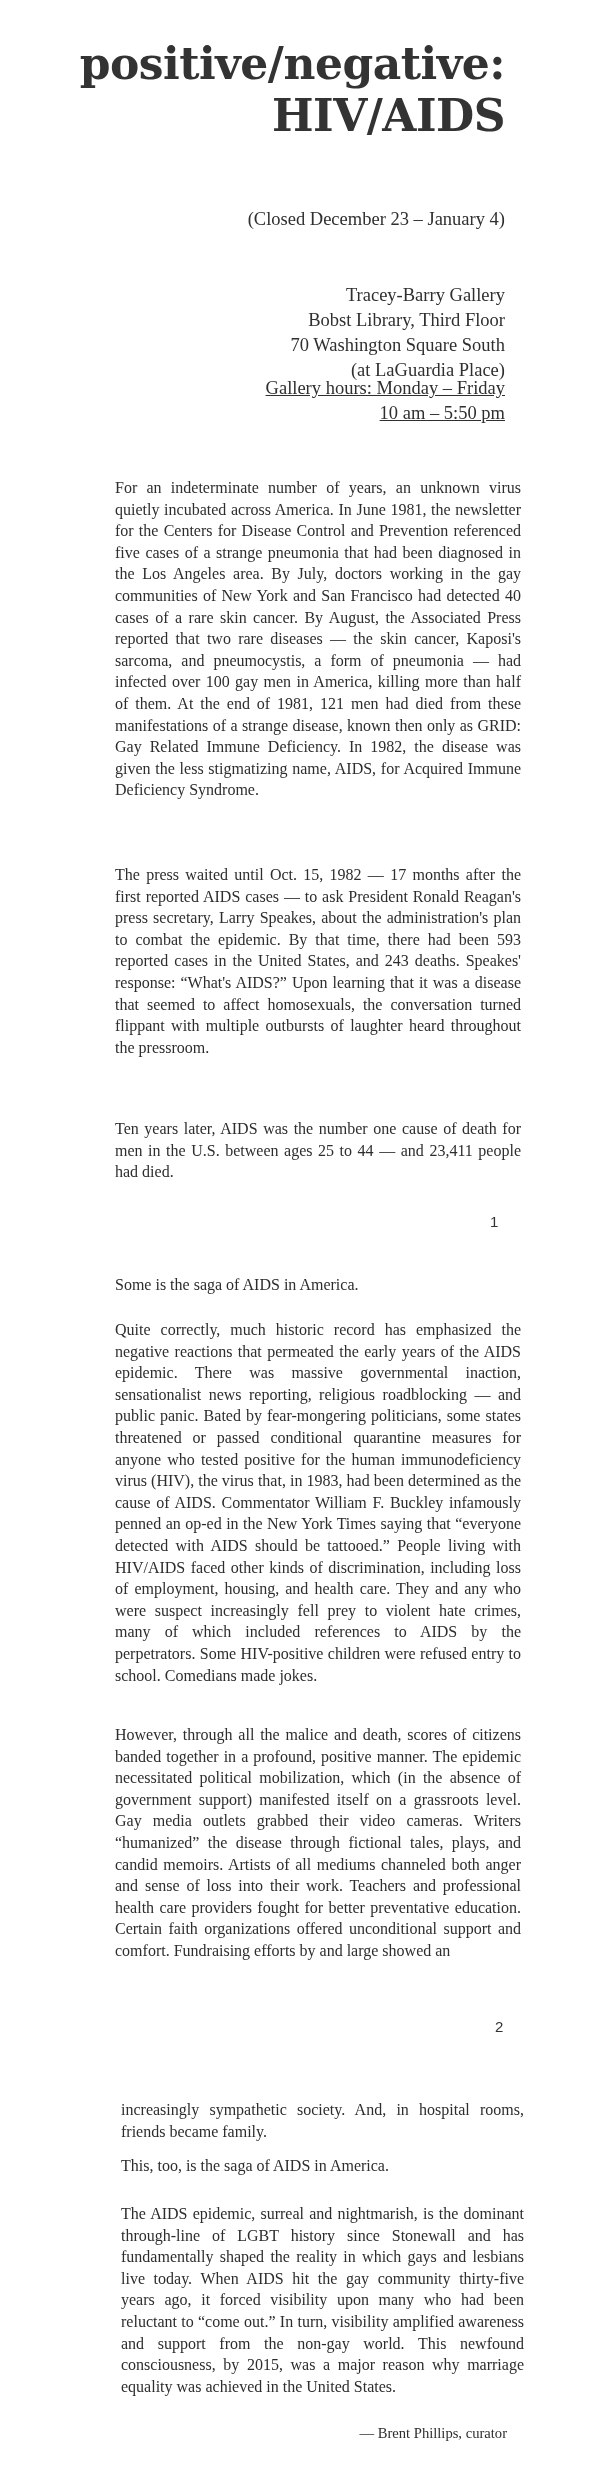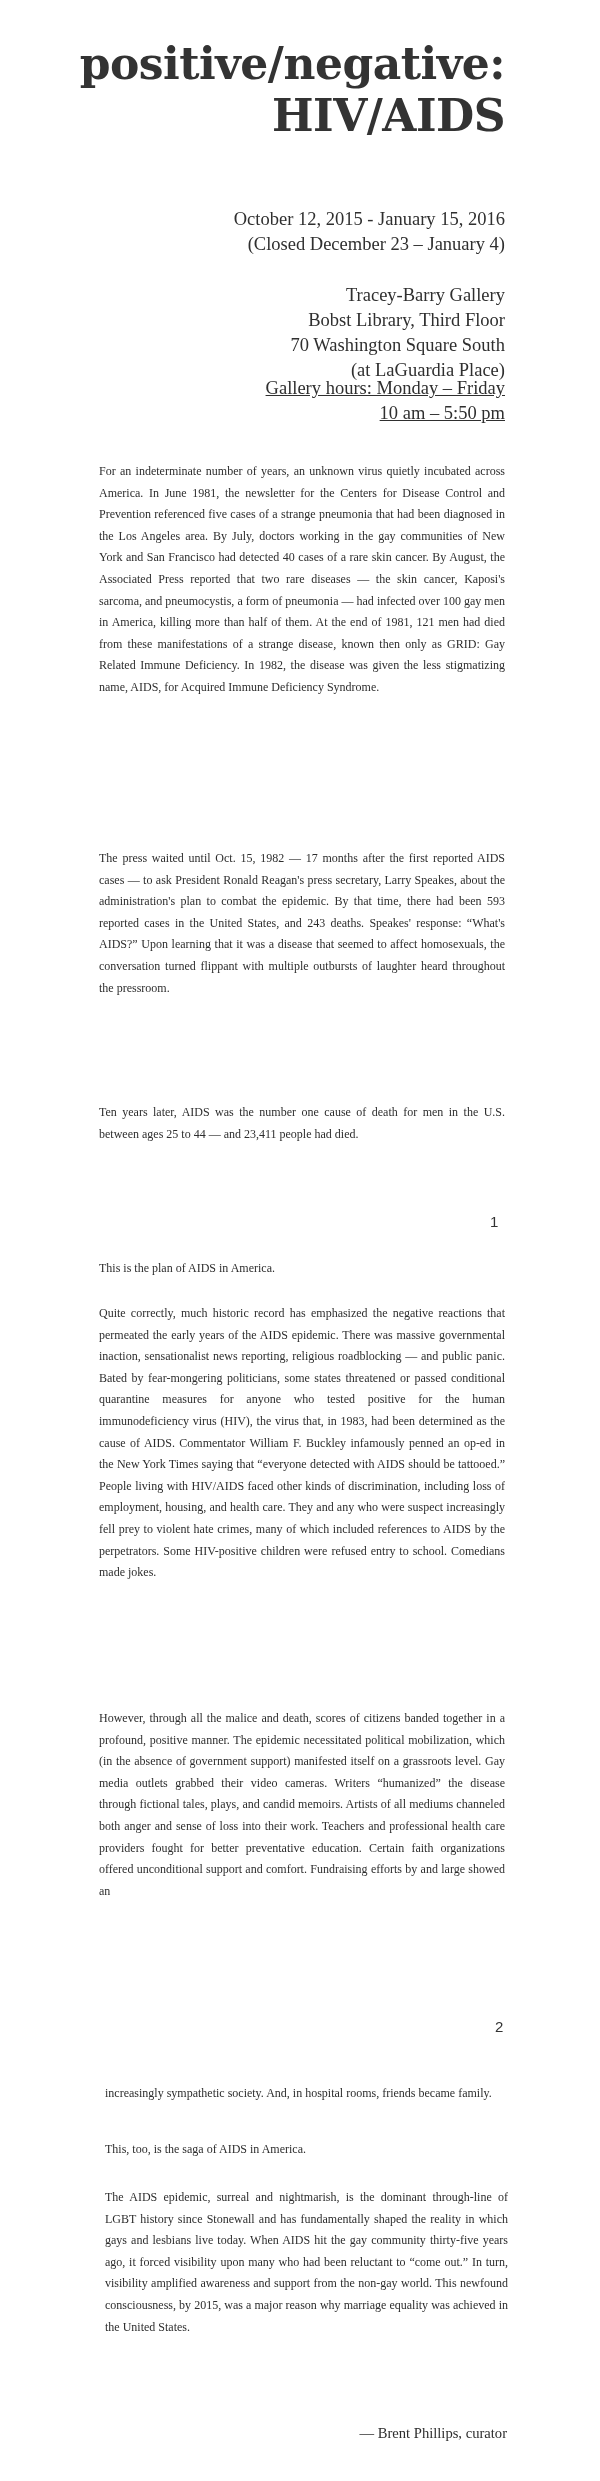--- a/index.html
+++ b/index.html
@@ -4,59 +4,58 @@
 <style>
   html, body { margin: 0; padding: 0; background: #ffffff; }
   body { width: 600px; height: 2481px; position: relative; overflow: hidden;
          font-family: "DejaVu Serif", "Liberation Serif", serif; color: #2a2a2a; }
   .title { position: absolute; right: 95px; top: 38px; text-align: right;
            font-family: "DejaVu Serif", serif; font-weight: bold; font-size: 44px;
            line-height: 52px; color: #333; letter-spacing: -0.5px; margin-left: 19px; }
   .info { position: absolute; right: 95px; text-align: right;
           font-family: "Liberation Serif", serif; font-size: 18.5px; line-height: 25px; color: #2f2f2f; }
   .para { position: absolute; left: 99px; width: 406px;
-          font-family: "Liberation Serif", serif; font-size: 12px; line-height: 21.6px;
-          text-align: justify; color: #2d2d2d; margin: 0; }
+          font-family: "Liberation Serif", serif; font-size: 16px; line-height: 21.6px;
+          text-align: justify; color: #2d2d2d; margin: 16px; }
   .p3 { left: 105px; width: 403px; }
   .pagenum { position: absolute; font-family: "Liberation Sans", sans-serif; font-size: 15px; color: #333; }
   .sig { position: absolute; right: 93px; top: 2425px; font-family: "Liberation Serif", serif;
          font-size: 14.6px; color: #2d2d2d; margin-left: 12px; }
 </style>
 </head>
 <body>
 
 <div>
   <div class="title">
     <div>positive/negative:</div>
     <div>HIV/AIDS</div>
   </div>
 
   <div class="info" style="top:207px;">
-    <div>October 12, 2015 - January 15, 2016</div>
     <div>(Closed December 23 – January 4)</div>
   </div>
 
   <div class="info" style="top:283px;text-align:right;">
     <div>Tracey-Barry Gallery</div>
     <div>Bobst Library, Third Floor</div>
     <div>70 Washington Square South</div>
     <div>(at LaGuardia Place)</div>
   </div>
 
   <div class="info" style="top:376px;text-decoration:underline;">
     <div>Gallery hours: Monday – Friday</div>
     <div>10 am – 5:50 pm</div>
   </div>
 
   <p class="para" style="top:461px;">For an indeterminate number of years, an unknown virus quietly incubated across America. In June 1981, the newsletter for the Centers for Disease Control and Prevention referenced five cases of a strange pneumonia that had been diagnosed in the Los Angeles area. By July, doctors working in the gay communities of New York and San Francisco had detected 40 cases of a rare skin cancer. By August, the Associated Press reported that two rare diseases — the skin cancer, Kaposi's sarcoma, and pneumocystis, a form of pneumonia — had infected over 100 gay men in America, killing more than half of them. At the end of 1981, 121 men had died from these manifestations of a strange disease, known then only as GRID: Gay Related Immune Deficiency. In 1982, the disease was given the less stigmatizing name, AIDS, for Acquired Immune Deficiency Syndrome.</p>
   <p class="para" style="top:848px;">The press waited until Oct. 15, 1982 — 17 months after the first reported AIDS cases — to ask President Ronald Reagan's press secretary, Larry Speakes, about the administration's plan to combat the epidemic. By that time, there had been 593 reported cases in the United States, and 243 deaths. Speakes' response: “What's AIDS?” Upon learning that it was a disease that seemed to affect homosexuals, the conversation turned flippant with multiple outbursts of laughter heard throughout the pressroom.</p>
   <p class="para" style="top:1102px;">Ten years later, AIDS was the number one cause of death for men in the U.S. between ages 25 to 44 — and 23,411 people had died.</p>
   <div class="pagenum" style="left:490px; top:1213px;">1</div>
 
-  <p class="para" style="top:1258px;">This is the plan of AIDS in America.</p>
+  <p class="para" style="top:1258px;">Some is the saga of AIDS in America.</p>
   <p class="para" style="top:1303px;">Quite correctly, much historic record has emphasized the negative reactions that permeated the early years of the AIDS epidemic. There was massive governmental inaction, sensationalist news reporting, religious roadblocking — and public panic. Bated by fear-mongering politicians, some states threatened or passed conditional quarantine measures for anyone who tested positive for the human immunodeficiency virus (HIV), the virus that, in 1983, had been determined as the cause of AIDS. Commentator William F. Buckley infamously penned an op-ed in the New York Times saying that “everyone detected with AIDS should be tattooed.” People living with HIV/AIDS faced other kinds of discrimination, including loss of employment, housing, and health care. They and any who were suspect increasingly fell prey to violent hate crimes, many of which included references to AIDS by the perpetrators. Some HIV-positive children were refused entry to school. Comedians made jokes.</p>
   <p class="para" style="top:1708px;">However, through all the malice and death, scores of citizens banded together in a profound, positive manner. The epidemic necessitated political mobilization, which (in the absence of government support) manifested itself on a grassroots level. Gay media outlets grabbed their video cameras. Writers “humanized” the disease through fictional tales, plays, and candid memoirs. Artists of all mediums channeled both anger and sense of loss into their work. Teachers and professional health care providers fought for better preventative education. Certain faith organizations offered unconditional support and comfort. Fundraising efforts by and large showed an</p>
   <div class="pagenum" style="left:495px; top:2018px;">2</div>
 
   <p class="para p3" style="top:2083px;">increasingly sympathetic society. And, in hospital rooms, friends became family.</p>
   <p class="para p3" style="top:2139px;">This, too, is the saga of AIDS in America.</p>
   <p class="para p3" style="top:2187px;">The AIDS epidemic, surreal and nightmarish, is the dominant through-line of LGBT history since Stonewall and has fundamentally shaped the reality in which gays and lesbians live today. When AIDS hit the gay community thirty-five years ago, it forced visibility upon many who had been reluctant to “come out.” In turn, visibility amplified awareness and support from the non-gay world. This newfound consciousness, by 2015, was a major reason why marriage equality was achieved in the United States.</p>
   <div class="sig">— Brent Phillips, curator</div>
 </div>
 

